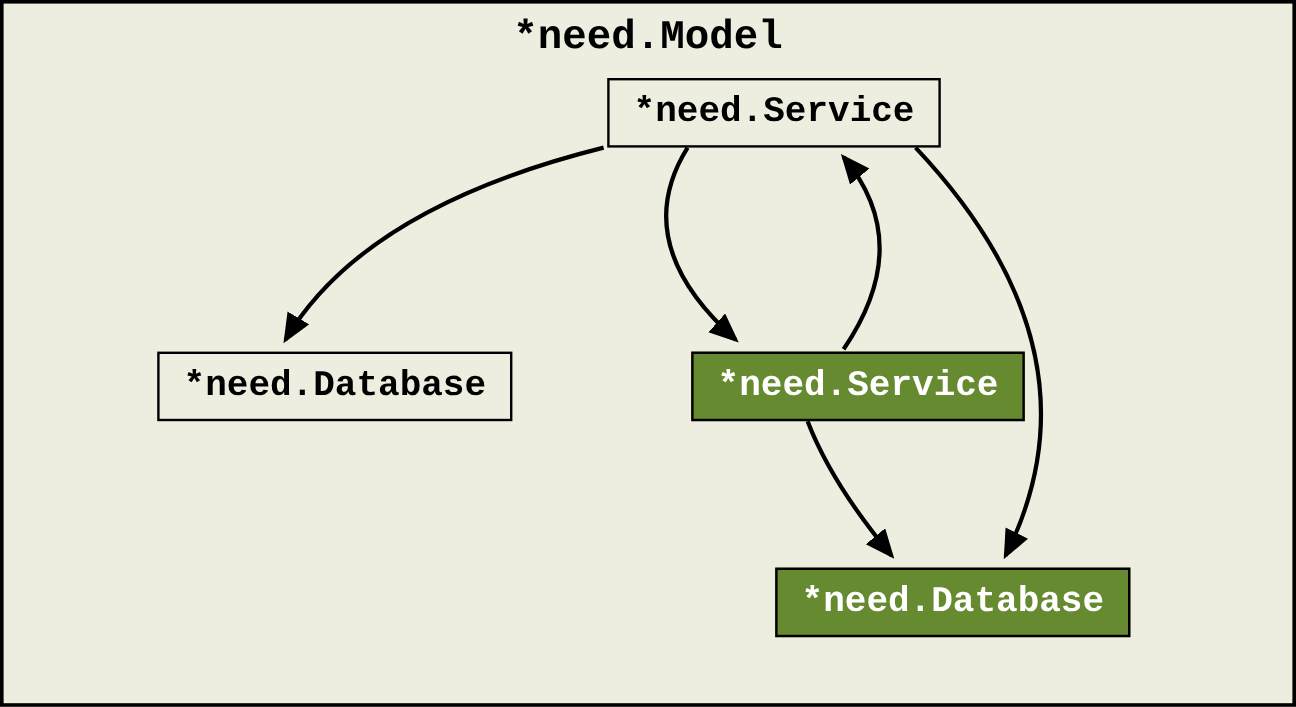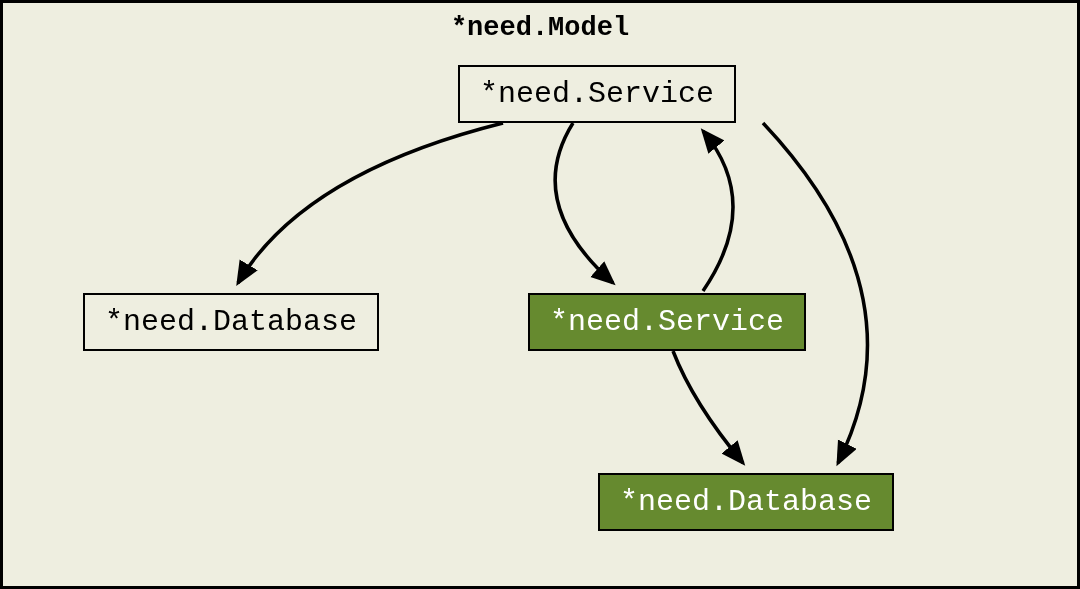--- a/index.html
+++ b/index.html
@@ -9,32 +9,33 @@
       background: #eeeee0;
       font-family: "Courier New", Courier, monospace;
       position: relative;
       border: 3px solid #000;
     }
     .title {
       position: absolute;
       top: 10px;
       left: 50%;
       transform: translateX(-50%);
-      font-size: 27px;
+      font-size: 34px;
       font-weight: bold;
       color: #000;
     }
     .node {
       position: absolute;
       border: 2px solid #000;
       padding: 10px 20px;
       font-size: 30px;
-      font-weight: normal;
+      font-weight: bold;
       text-align: center;
       white-space: nowrap;
+      margin-left: 48px;
     }
     .node-white { background: #eeeee0; color: #000; }
     .node-green { background: #668a2f; color: #fff; }
     .arrow-svg {
       position: absolute;
       top: 0;
       left: 0;
       width: 1080px;
       height: 589px;
       pointer-events: none;

